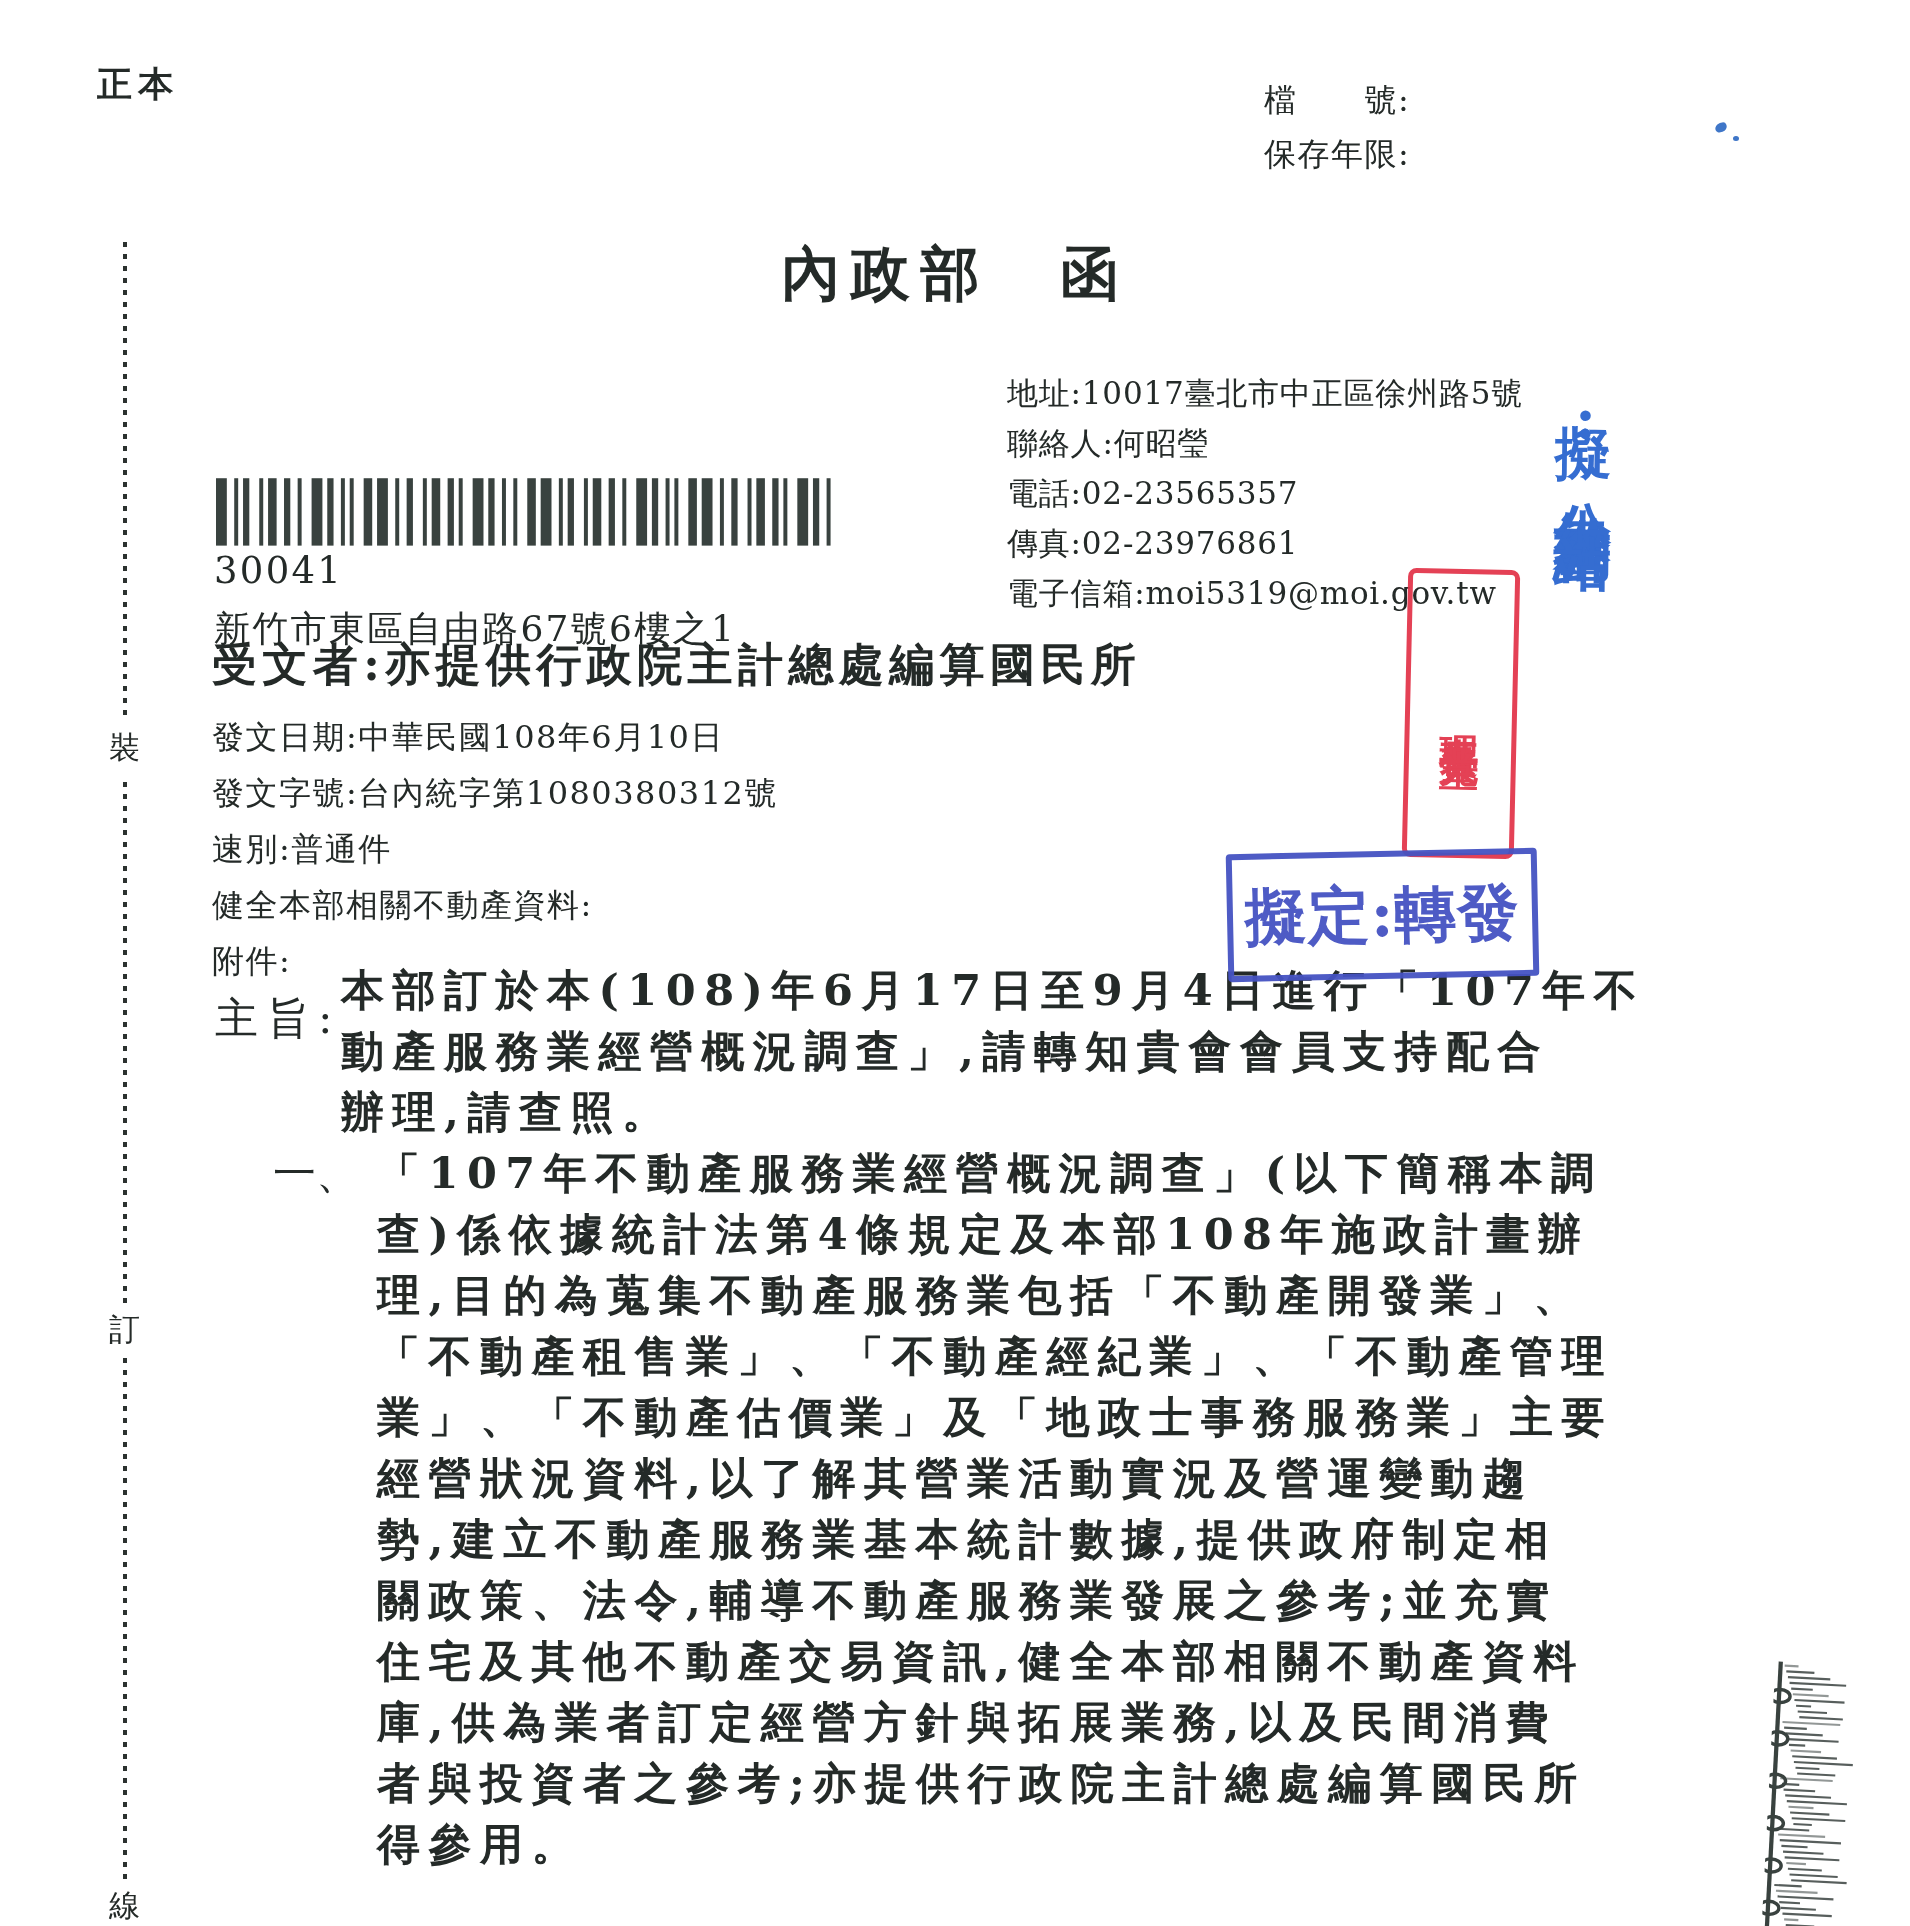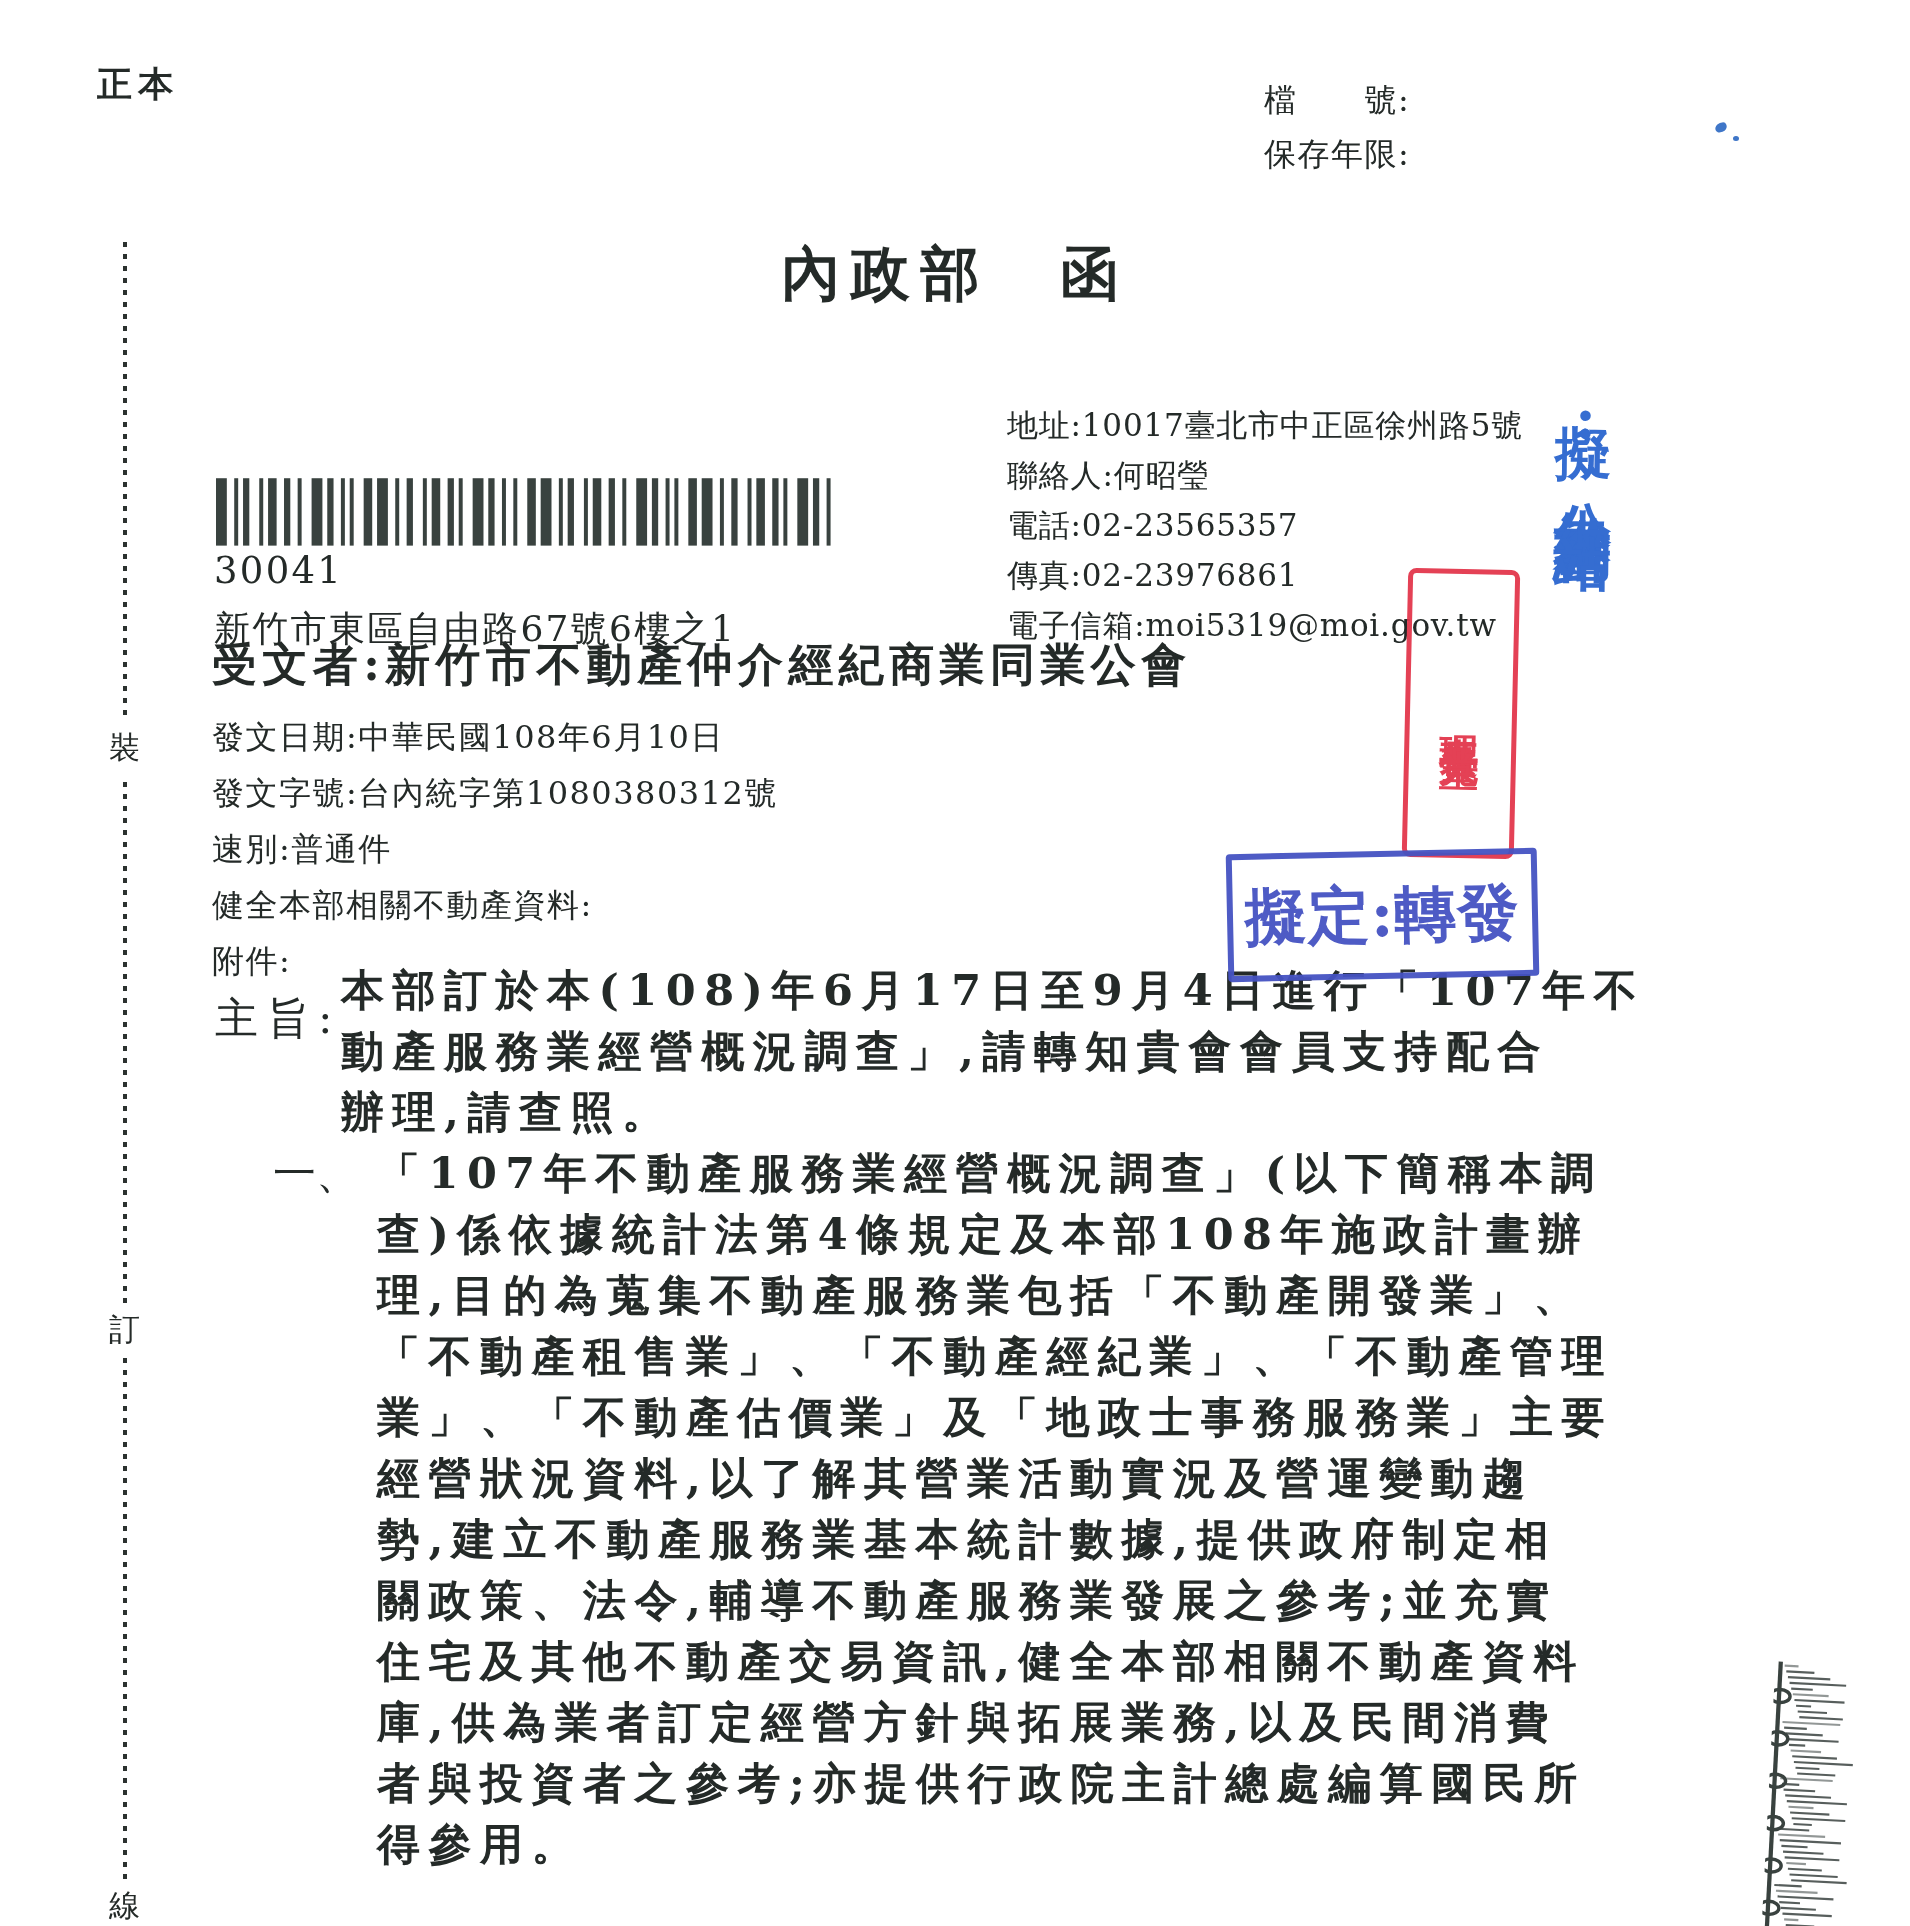--- a/index.html
+++ b/index.html
@@ -6,21 +6,21 @@
   body{
     width:1911px;height:2702px;position:relative;background:#ffffff;
     font-family:"DejaVu Serif","Liberation Serif",serif;
     color:#242a28;overflow:hidden;
   }
   .abs{position:absolute;}
   .copy-label{left:97px;top:61px;font-size:35px;font-weight:600;letter-spacing:6.2px;}
   .file-no{left:1264px;top:79px;font-size:32px;letter-spacing:1.5px;}
   .retention{left:1264px;top:133px;font-size:32px;letter-spacing:1.5px;}
   .doc-title{left:0;right:0;top:235px;text-align:center;font-size:59px;font-weight:700;letter-spacing:10.8px;}
-  .sender-block{left:1007px;top:368px;font-size:31px;line-height:50px;letter-spacing:0.8px;white-space:pre-line;margin-top:32px;}
+  .sender-block{left:1007px;top:368px;font-size:31px;line-height:50px;letter-spacing:0.8px;white-space:pre-line;}
   .barcode{left:216px;top:478px;}
   .barcode-num{left:214px;top:549px;font-size:37px;letter-spacing:2.3px;}
   .street{left:214px;top:605px;font-size:36px;letter-spacing:2.3px;}
   .recipient{left:212px;top:635px;font-size:45px;font-weight:600;letter-spacing:5.4px;}
   .meta-block{left:212px;top:709px;font-size:32px;line-height:56px;letter-spacing:1.5px;white-space:pre-line;}
   .body-block{left:215px;top:960px;width:1506px;font-size:43px;line-height:61px;letter-spacing:8.5px;font-weight:500;}
   .row{display:flex;align-items:flex-start;}
   .pre{white-space:pre-line;flex:1;font-weight:bold;}
   .subj-label{flex:0 0 auto;margin-top:28px;}
   .expl-label{display:block;}
@@ -115,21 +115,21 @@
       <rect x="1403.0" y="0" width="22.2" height="175"></rect>
       <rect x="1444.3" y="0" width="16.3" height="175"></rect>
       <rect x="1473.2" y="0" width="10.3" height="175"></rect>
       <rect x="1509.4" y="0" width="28.1" height="175"></rect>
       <rect x="1550.0" y="0" width="16.3" height="175"></rect>
       <rect x="1585.4" y="0" width="10.3" height="175"></rect>
     </g>
 </svg>
 <div class="abs barcode-num">30041</div>
 <div class="abs street">新竹市東區自由路67號6樓之1</div>
-<div class="abs recipient">受文者:新竹市不動產仲介經紀商業同業公會</div>
+<div class="abs recipient">受文者:亦提供行政院主計總處編算國民所</div>
 
 <div class="abs meta-block">發文日期:中華民國108年6月10日
 發文字號:台內統字第1080380312號
 速別:普通件
 健全本部相關不動產資料:
 附件:</div>
 
 <div class="abs body-block">
   <div class="row">
     <span class="subj-label">主旨:</span>

